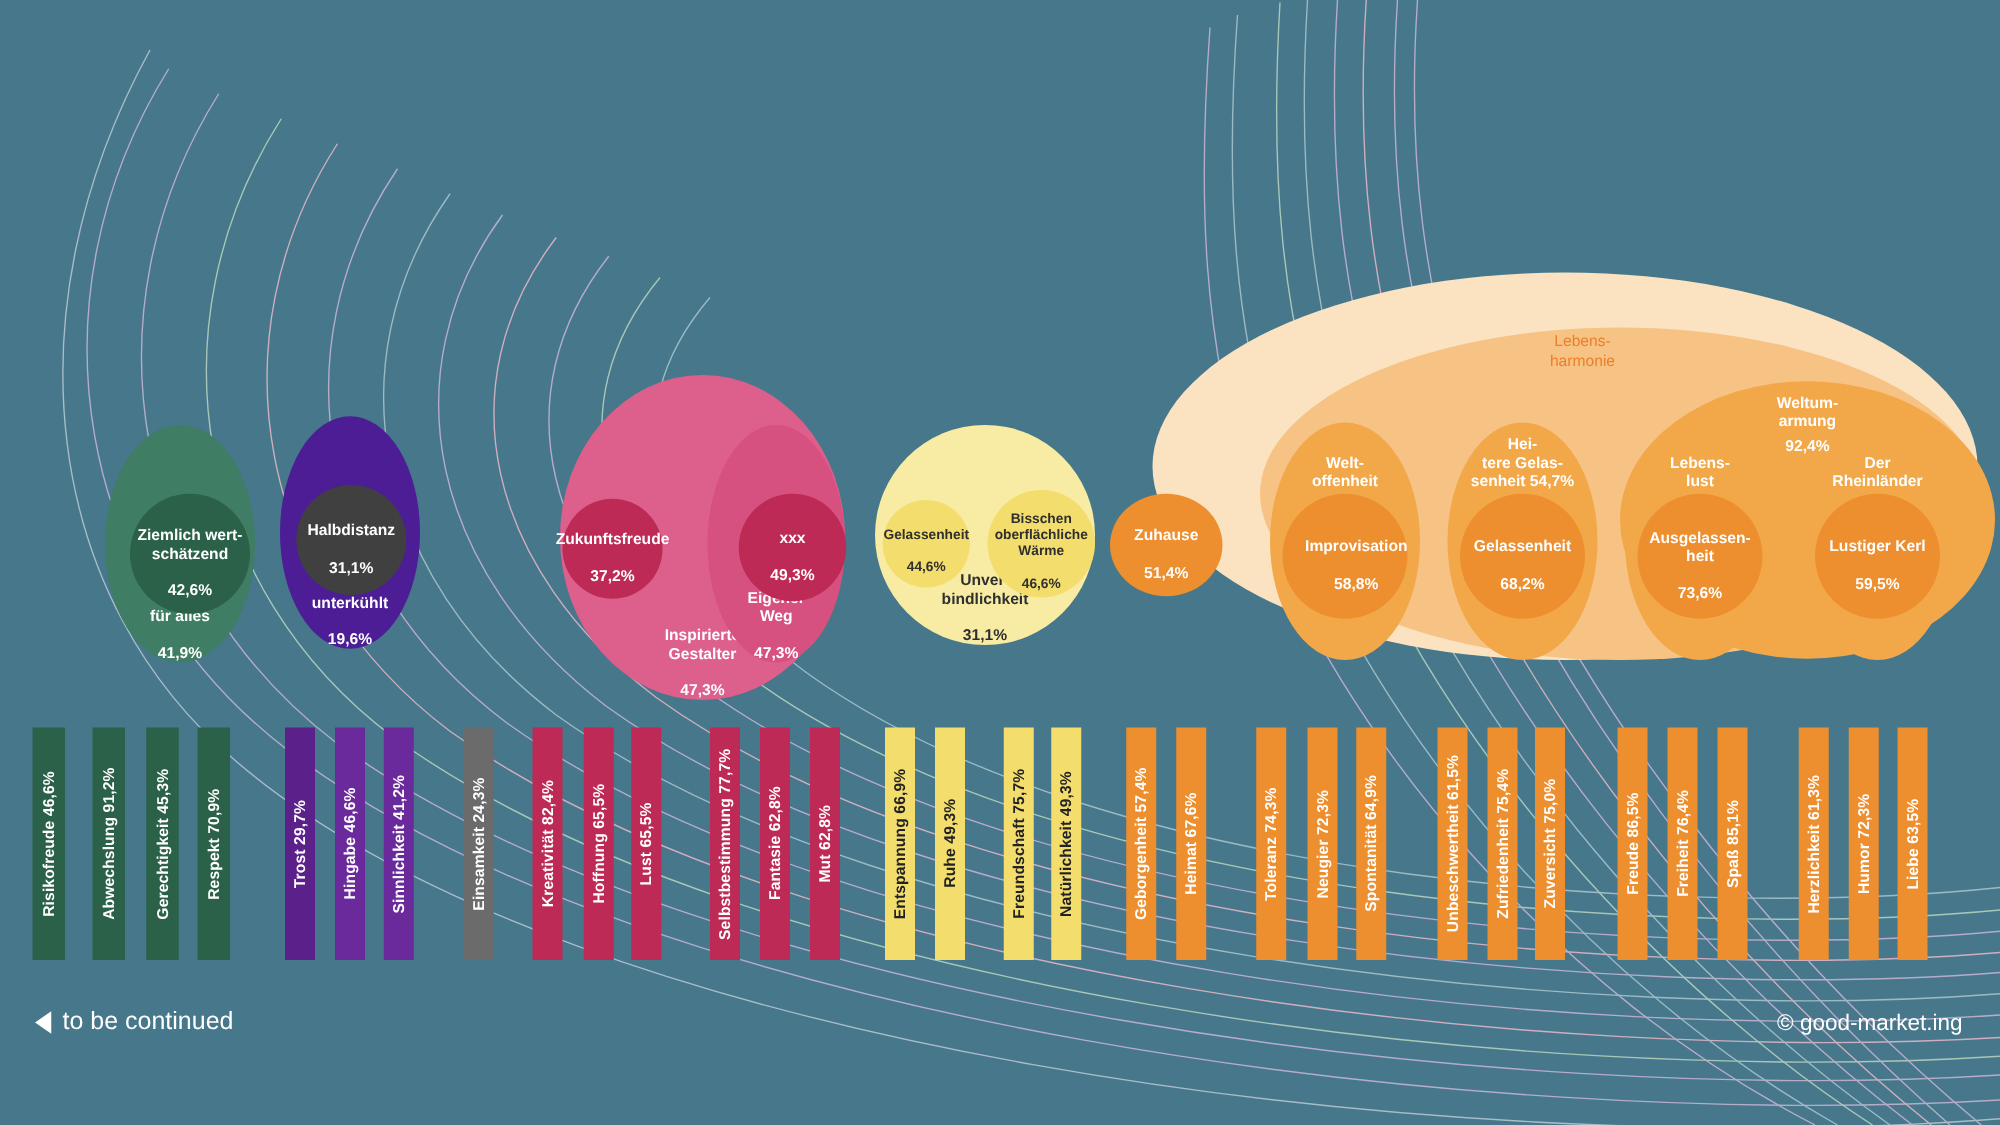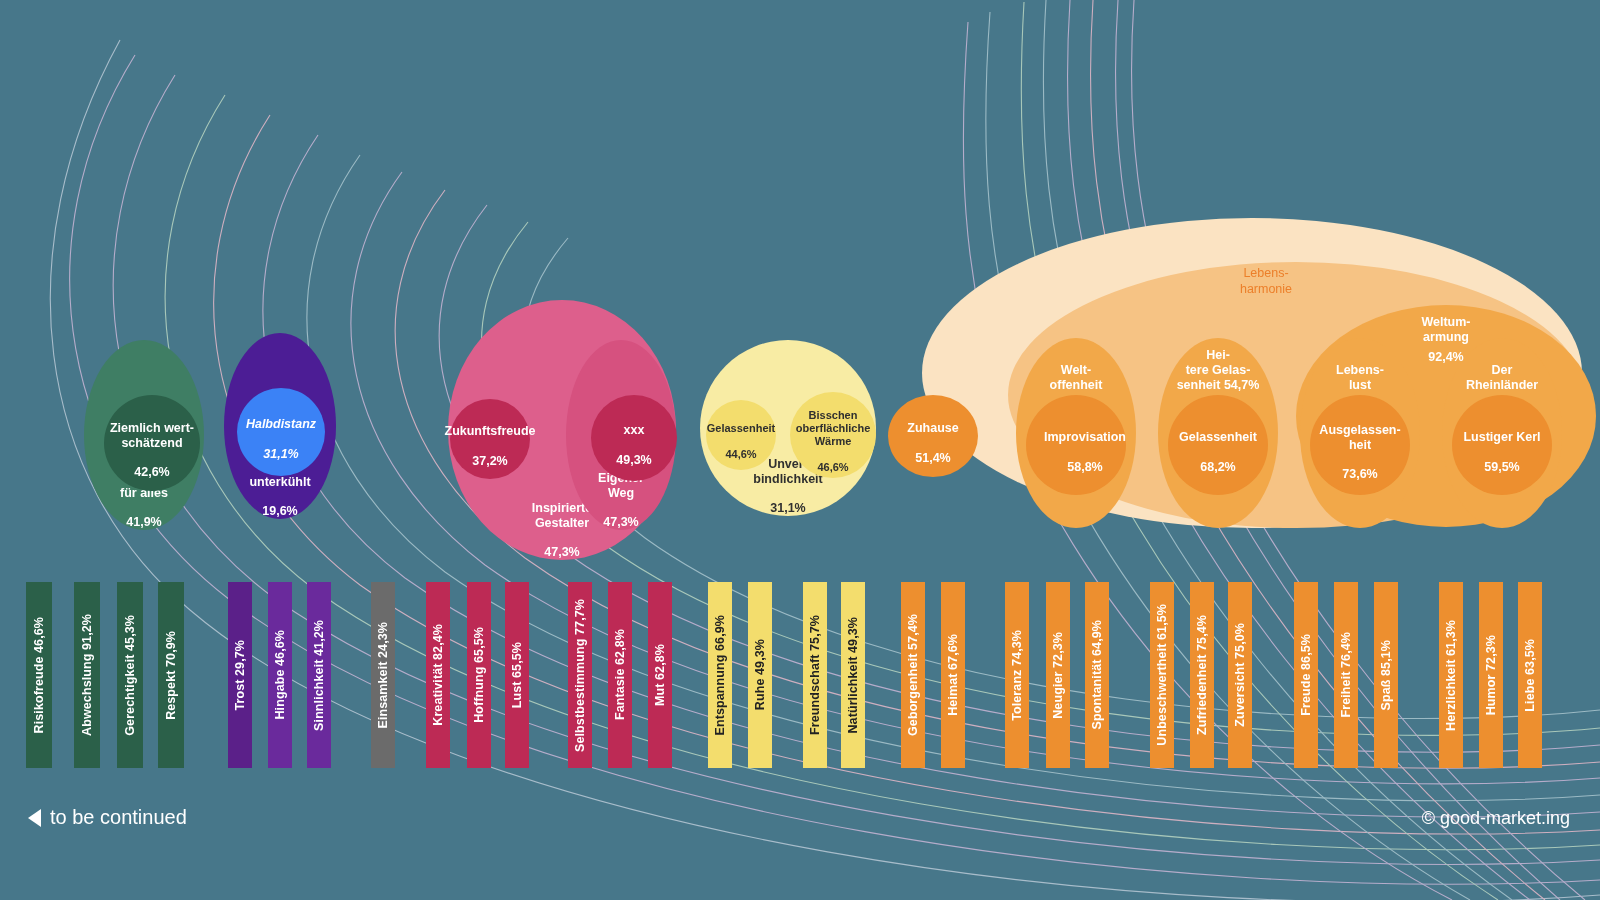--- a/index.html
+++ b/index.html
@@ -164,21 +164,21 @@
     </div>
   </div>
 
   <div class="bubble b-top" style="left:224px;top:333px;width:112px;height:186px;background:#4c1d95;">
     <div class="lbl b-title">
       <span>Leicht
 unterkühlt</span><br>
       <span>19,6%</span>
     </div>
   </div>
-  <div class="bubble" style="left:237px;top:388px;width:88px;height:88px;background:#3b82f6;font-style:italic;">
+  <div class="bubble" style="left:237px;top:388px;width:88px;height:88px;background:#404040;">
     <div class="lbl b-title">
       <span>Halbdistanz</span><br>
       <span>31,1%</span>
     </div>
   </div>
 
   <div class="bubble b-top" style="left:448px;top:300px;width:228px;height:260px;background:#dd5f8c;padding-top:12px;">
     <div class="lbl b-title">
       <span>Inspirierte
 Gestalter</span><br>

